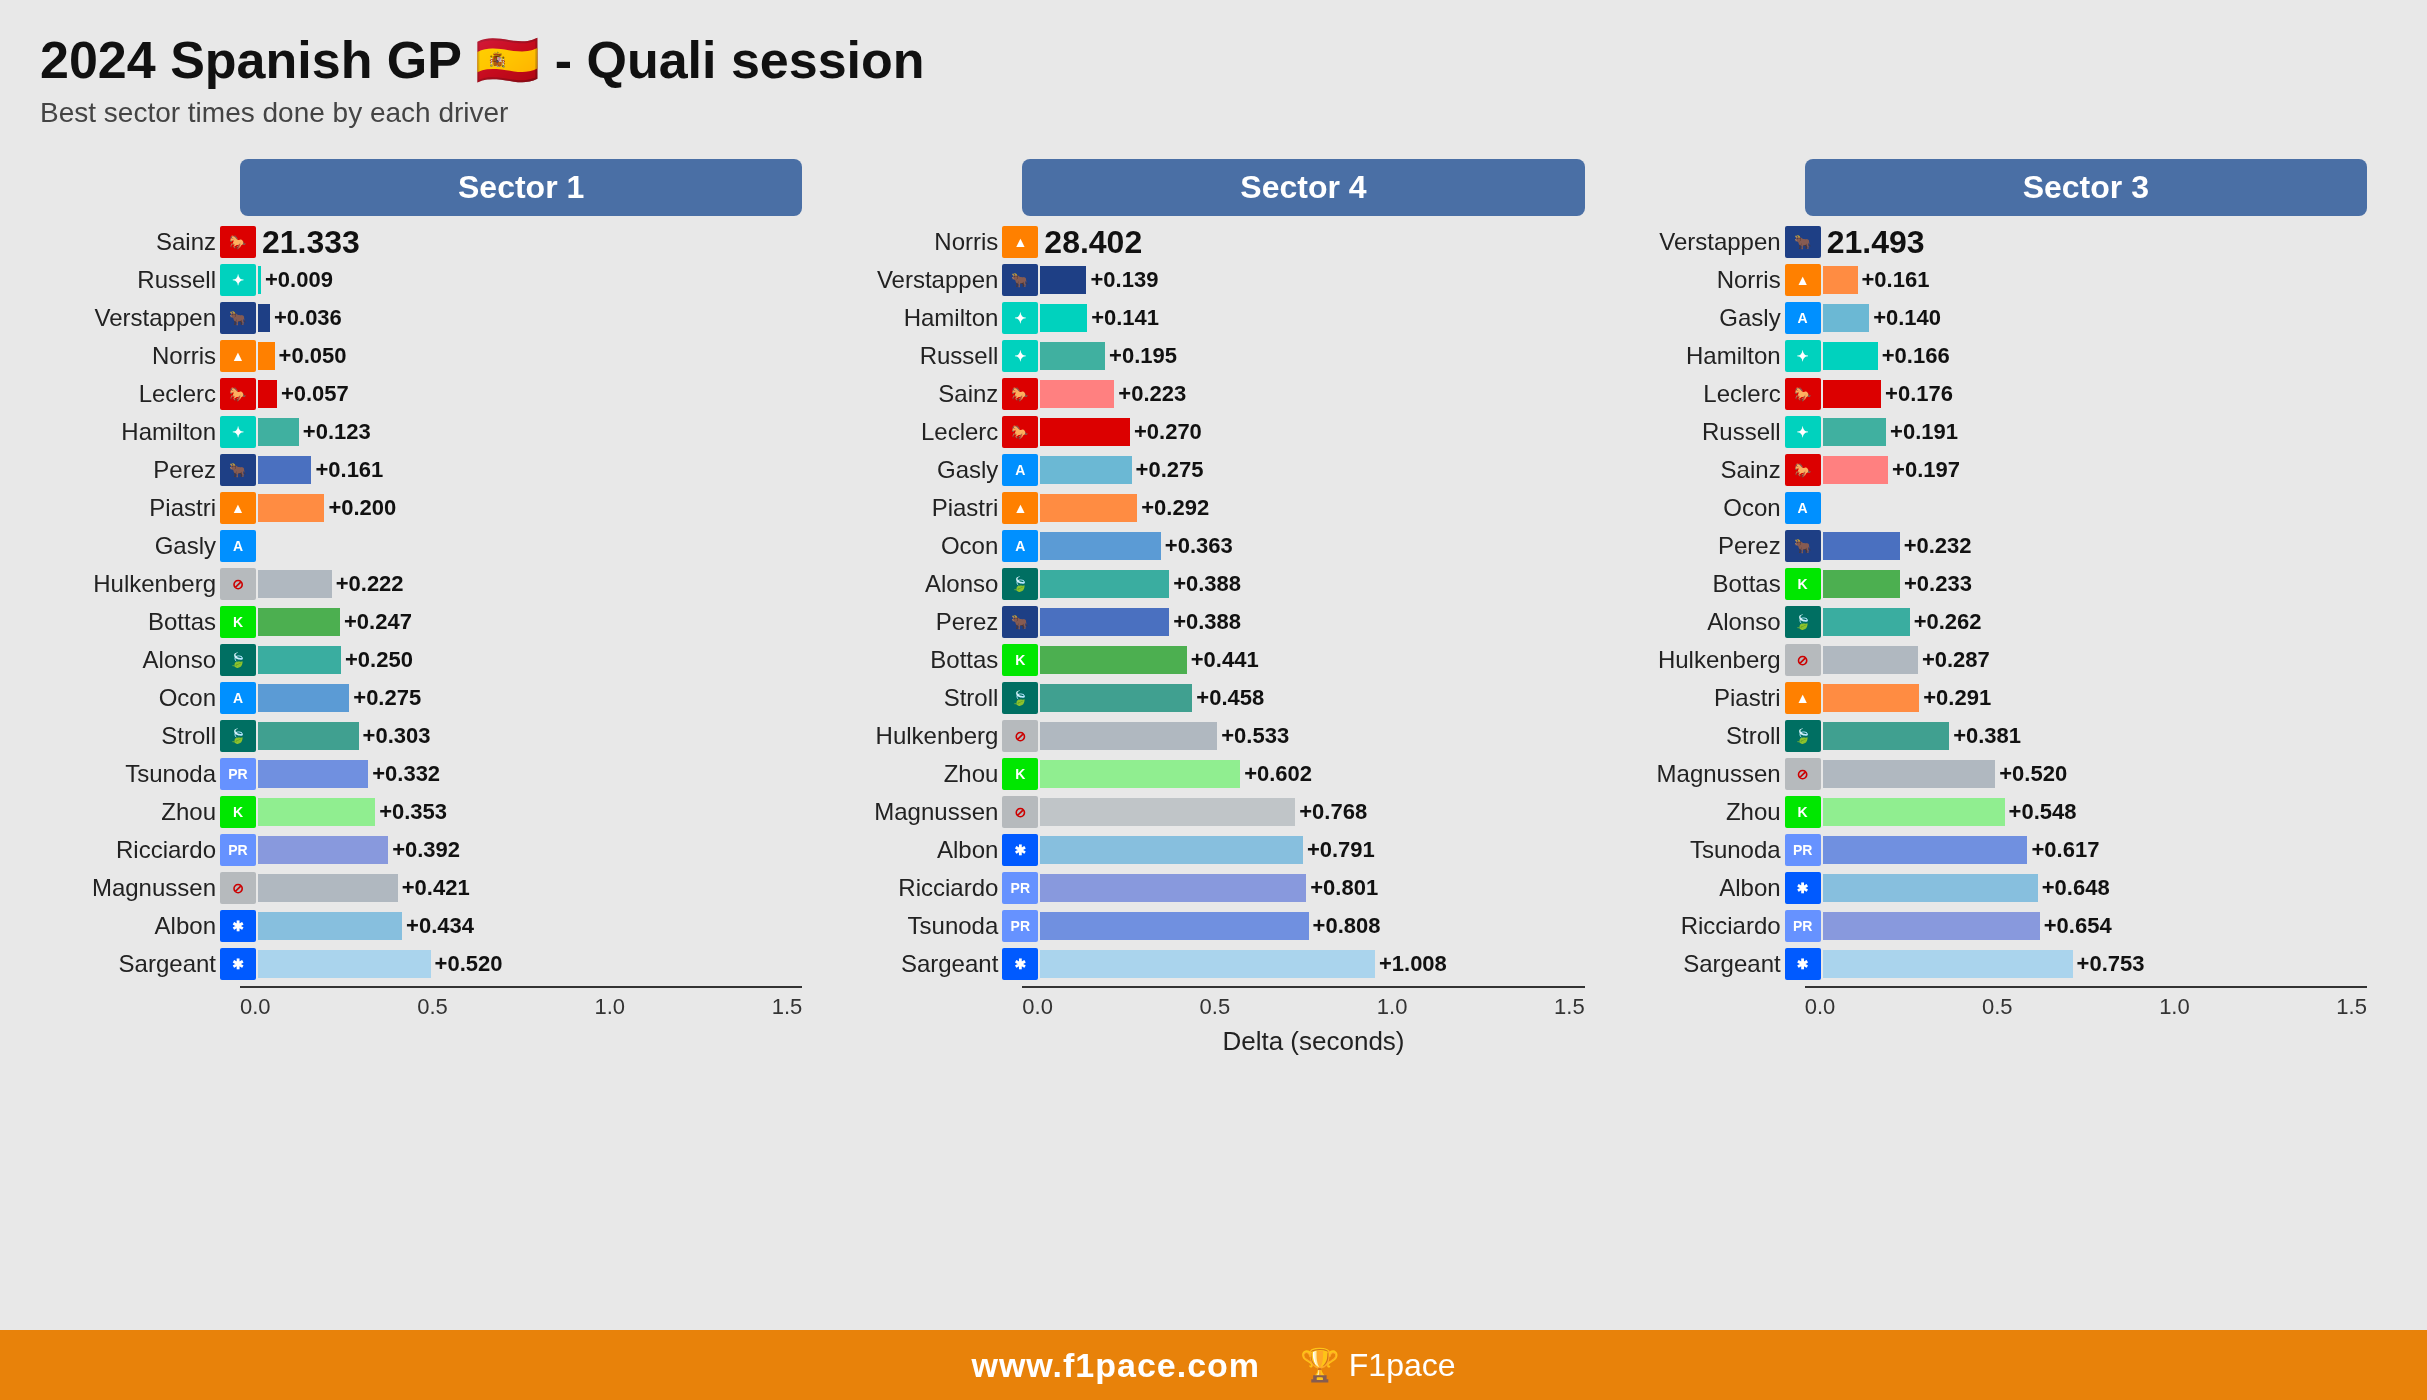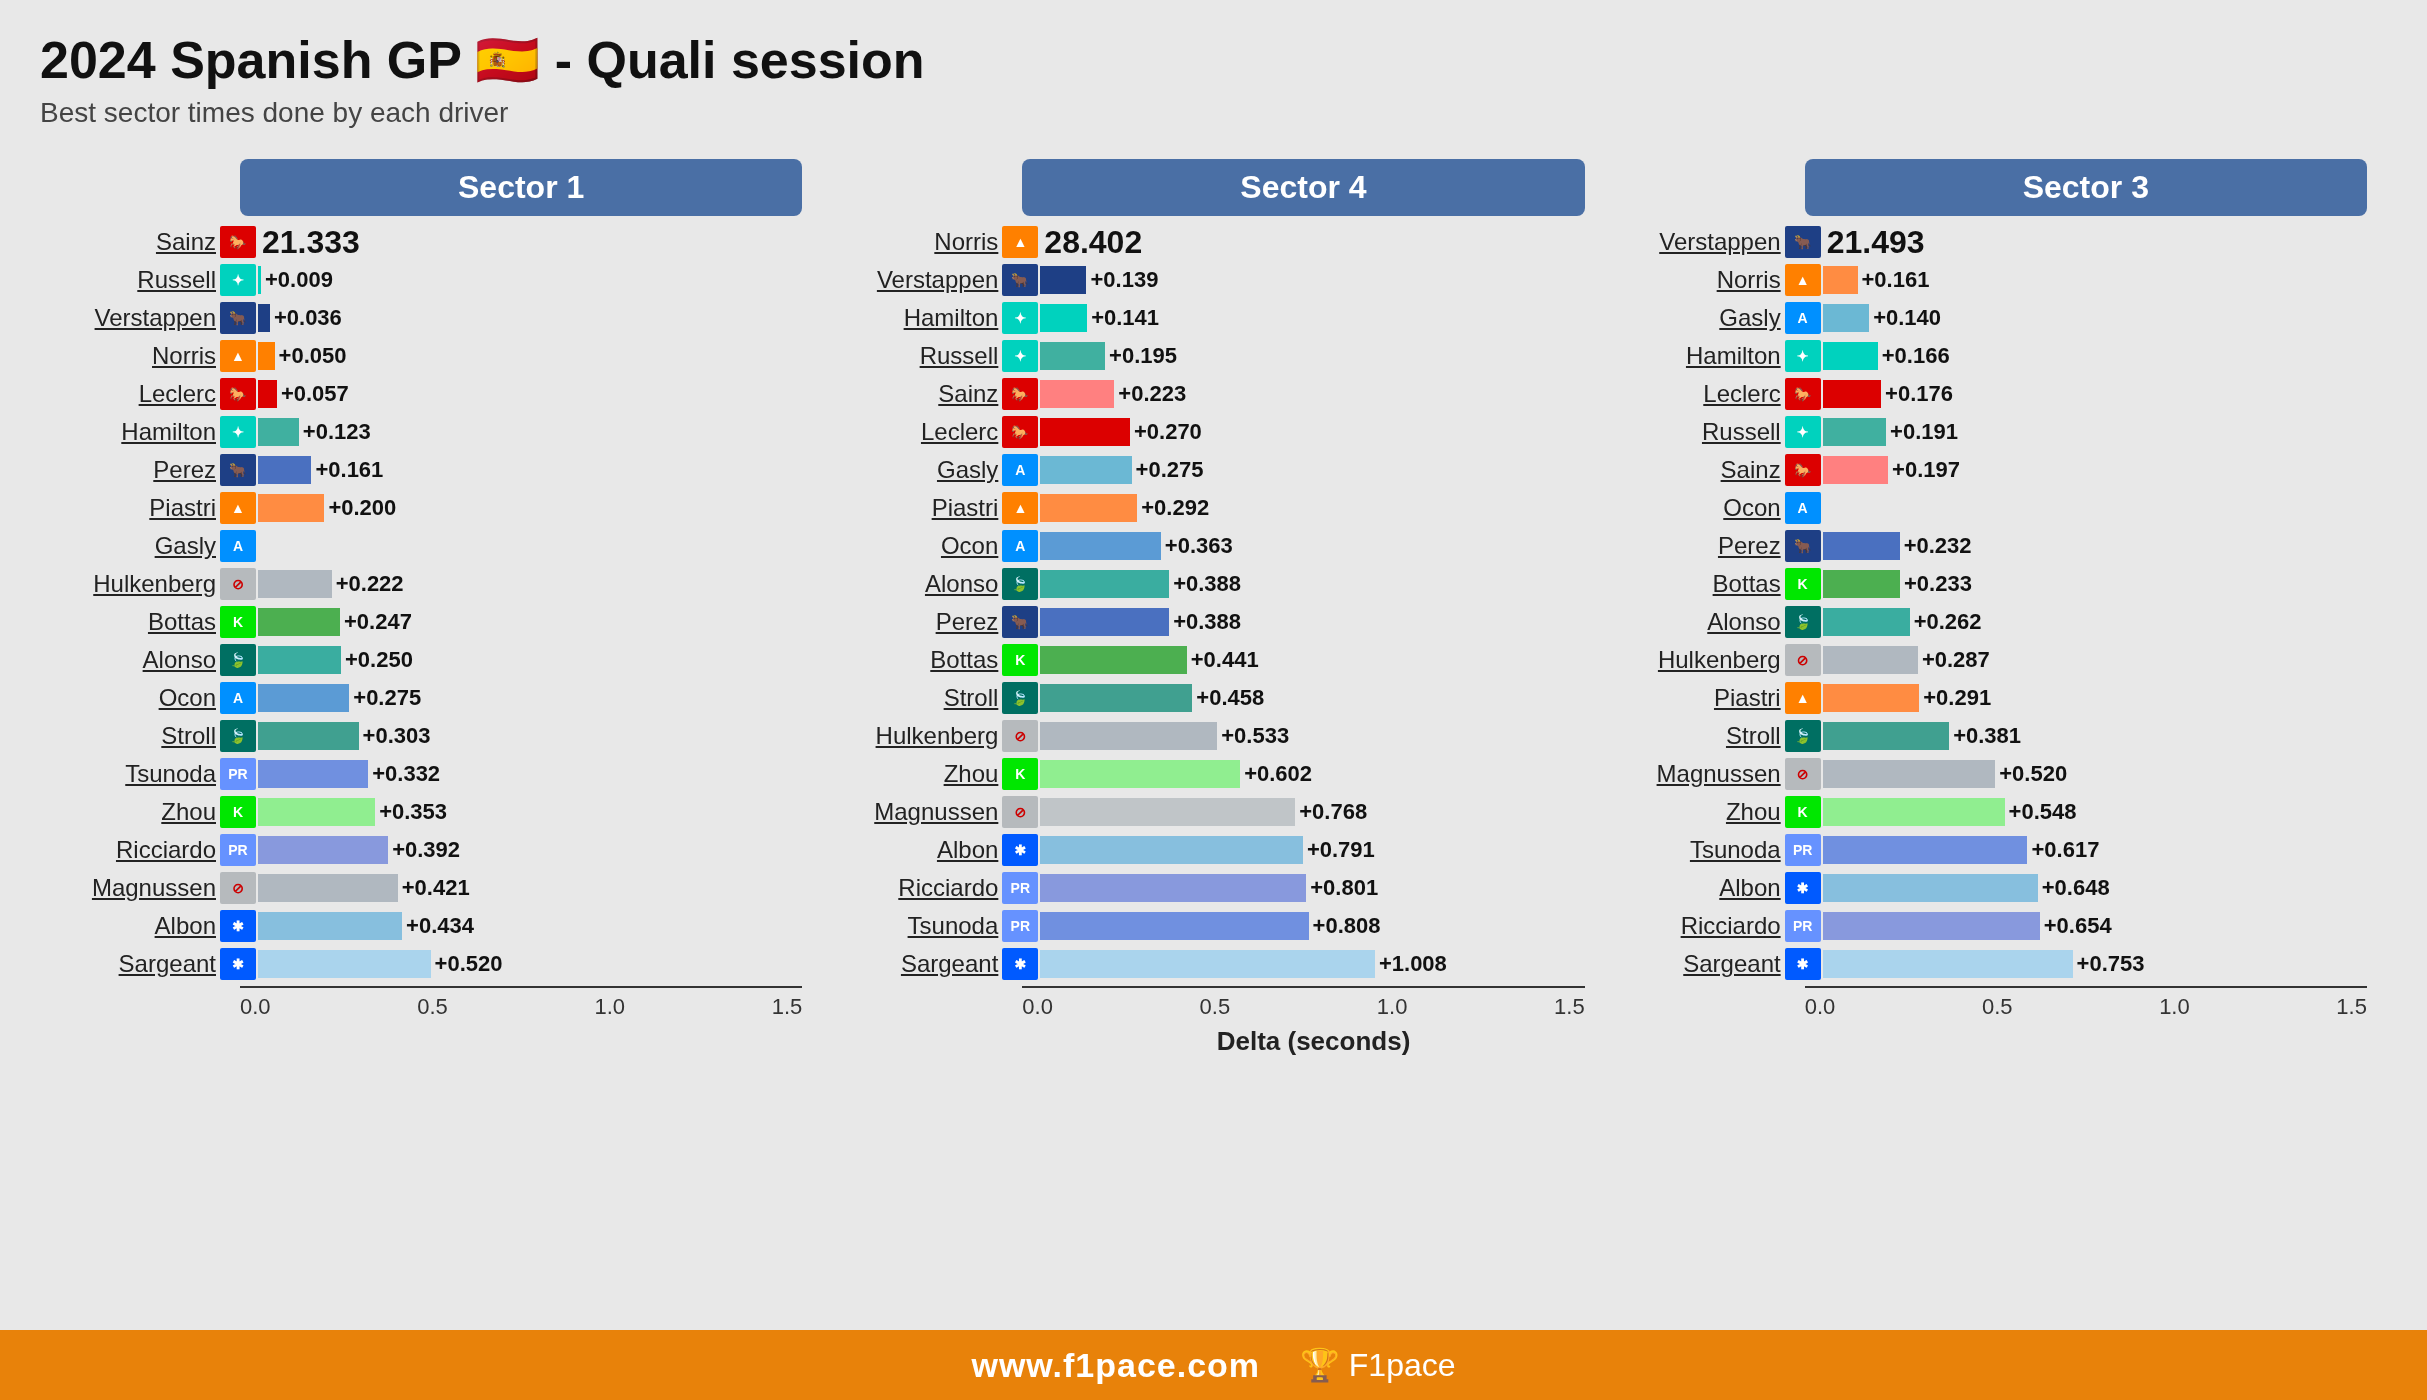--- a/index.html
+++ b/index.html
@@ -58,21 +58,20 @@
       align-items: center;
       height: 36px;
     }
     .driver-name {
       width: 180px;
       text-align: right;
       font-size: 24px;
       color: #222;
       padding-right: 4px;
       flex-shrink: 0;
-      text-decoration: underline;
     }
     .team-logo {
       width: 36px;
       height: 32px;
       flex-shrink: 0;
       display: flex;
       align-items: center;
       justify-content: center;
       font-size: 10px;
       margin-right: 2px;
@@ -113,21 +112,21 @@
       justify-content: space-between;
       margin-top: 4px;
     }
     .x-tick {
       font-size: 22px;
       color: #333;
     }
     .x-label {
       text-align: center;
       font-size: 26px;
-      font-weight: bold;
+      font-weight: normal;
       color: #222;
       margin-top: 6px;
       margin-left: 200px;
     }
     .footer {
       background: #e8820a;
       height: 70px;
       display: flex;
       align-items: center;
       justify-content: center;

